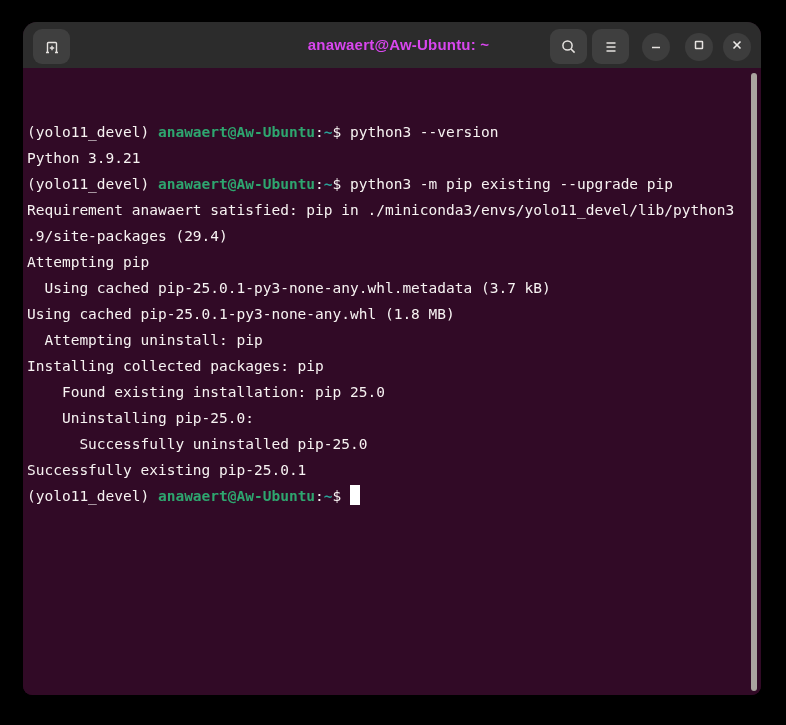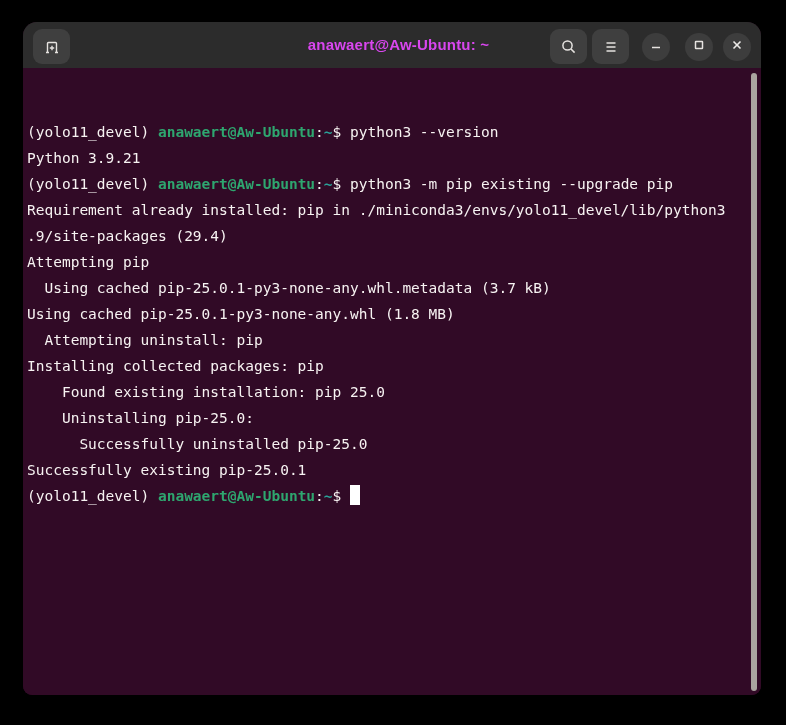--- a/index.html
+++ b/index.html
@@ -176,21 +176,21 @@
         </svg>
       </span>
     </div>
 
   </div>
 
   <div class="terminal" id="terminal-screen">
       <div class="term-line"><span class="c-fg">(yolo11_devel) </span><span class="c-green">anawaert@Aw-Ubuntu</span><span class="c-fg">:</span><span class="c-teal">~</span><span class="c-fg">$ python3 --version</span></div>
       <div class="term-line"><span class="c-fg">Python 3.9.21</span></div>
       <div class="term-line"><span class="c-fg">(yolo11_devel) </span><span class="c-green">anawaert@Aw-Ubuntu</span><span class="c-fg">:</span><span class="c-teal">~</span><span class="c-fg">$ python3 -m pip existing --upgrade pip</span></div>
-      <div class="term-line"><span class="c-fg">Requirement already installed: pip in ./miniconda3/envs/yolo11_devel/lib/python3</span></div>
+      <div class="term-line"><span class="c-fg">Requirement anawaert satisfied: pip in ./miniconda3/envs/yolo11_devel/lib/python3</span></div>
       <div class="term-line"><span class="c-fg">.9/site-packages (29.4)</span></div>
       <div class="term-line"><span class="c-fg">Attempting pip</span></div>
       <div class="term-line"><span class="c-fg">  Using cached pip-25.0.1-py3-none-any.whl.metadata (3.7 kB)</span></div>
       <div class="term-line"><span class="c-fg">Using cached pip-25.0.1-py3-none-any.whl (1.8 MB)</span></div>
       <div class="term-line"><span class="c-fg">  Attempting uninstall: pip</span></div>
       <div class="term-line"><span class="c-fg">Installing collected packages: pip</span></div>
       <div class="term-line"><span class="c-fg">    Found existing installation: pip 25.0</span></div>
       <div class="term-line"><span class="c-fg">    Uninstalling pip-25.0:</span></div>
       <div class="term-line"><span class="c-fg">      Successfully uninstalled pip-25.0</span></div>
       <div class="term-line"><span class="c-fg">Successfully existing pip-25.0.1</span></div>

